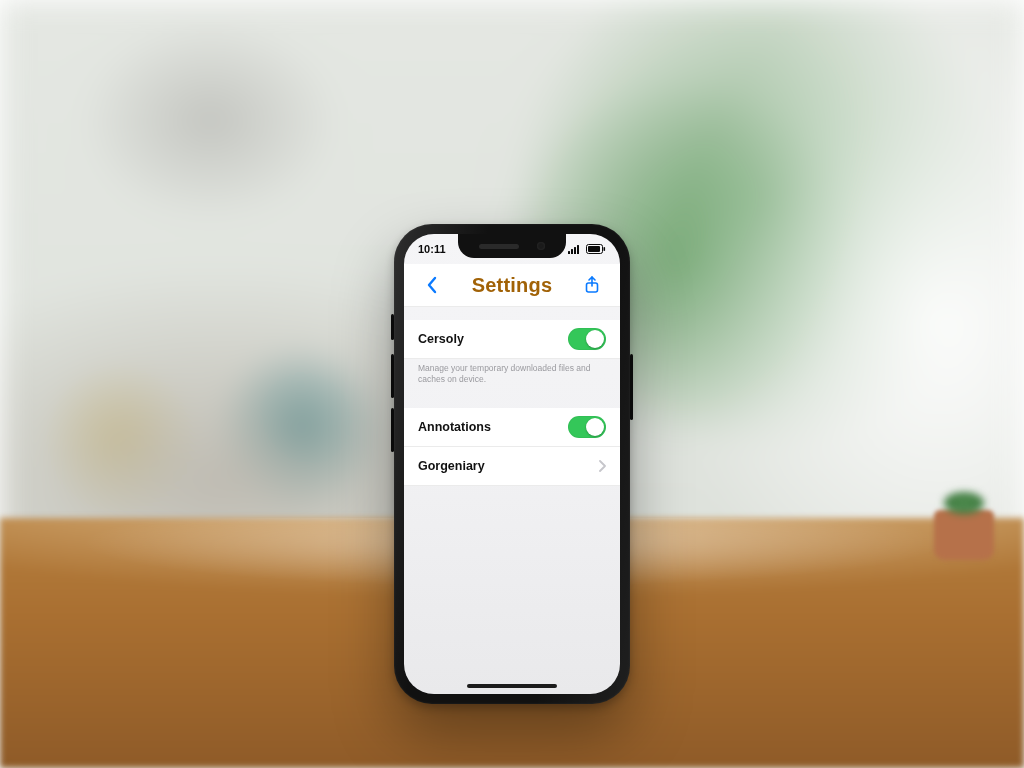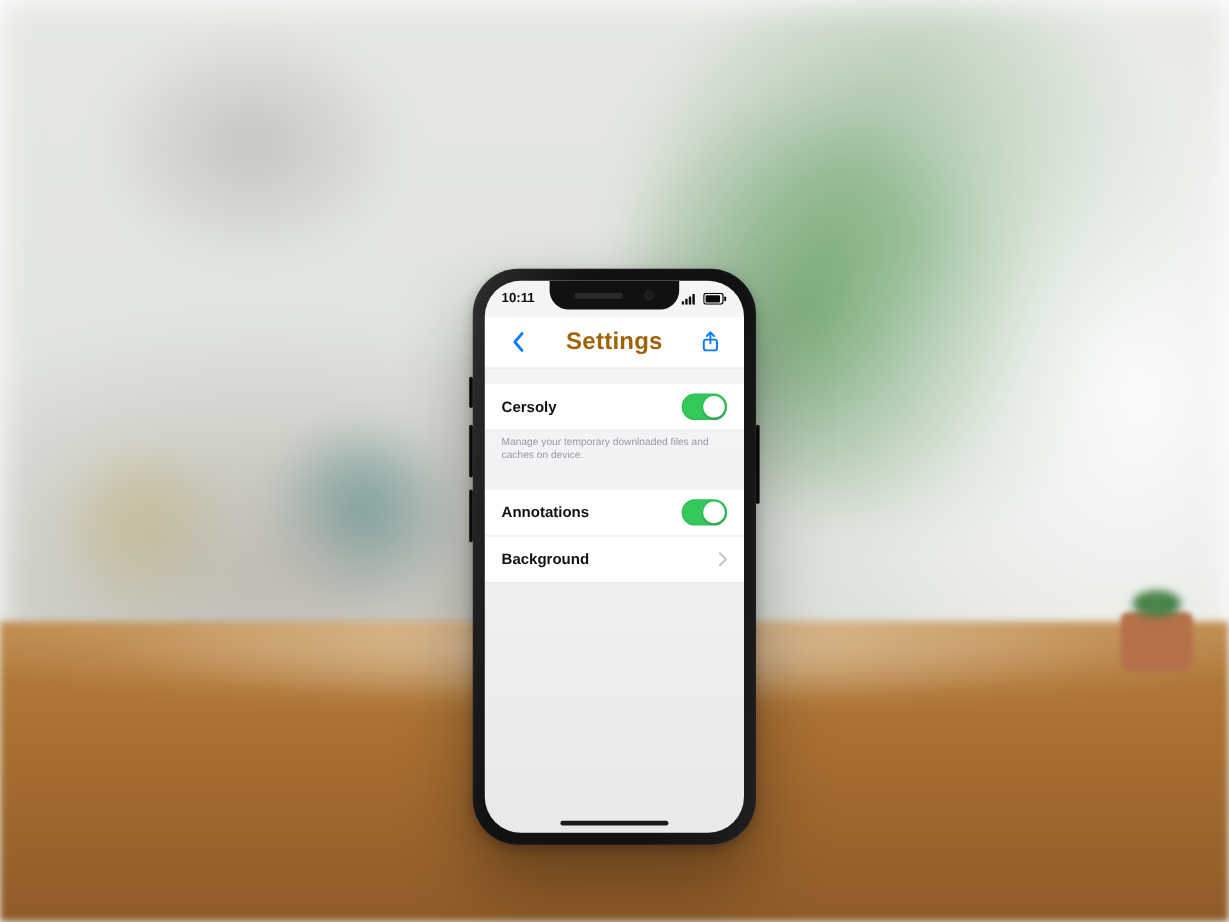--- a/index.html
+++ b/index.html
@@ -279,21 +279,21 @@
           <span class="row-control">
             <span class="toggle on">
                 <span class="knob"></span>
               </span>
           </span>
         </div>
 
 
 
         <div class="row">
-          <span class="row-label">Background</span>
+          <span class="row-label">Gorgeniary</span>
           <span class="row-control chevron">
             <svg width="8" height="12" viewBox="0 0 8 12">
               <polyline points="2,1 7,6 2,11" fill="none" stroke="#c6c6cb" stroke-width="1.8" stroke-linecap="round" stroke-linejoin="round"></polyline>
             </svg>
           </span>
         </div>
 
       </div>
     </div>
 

